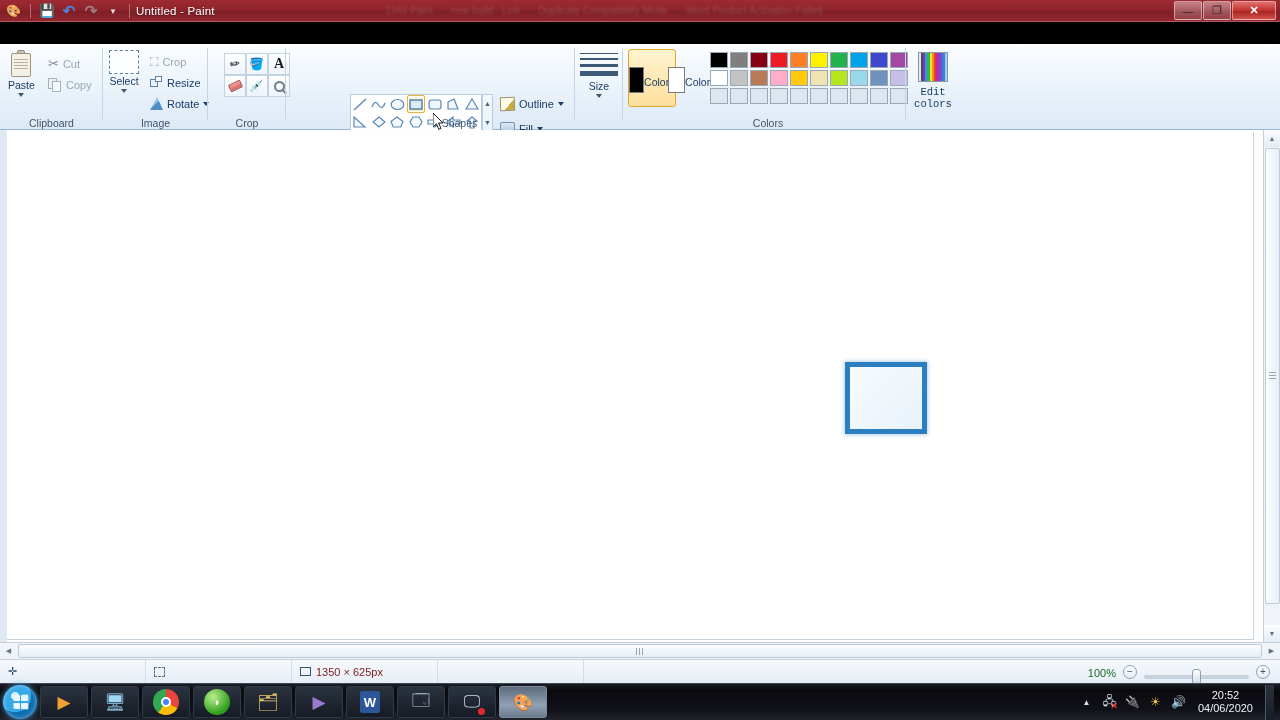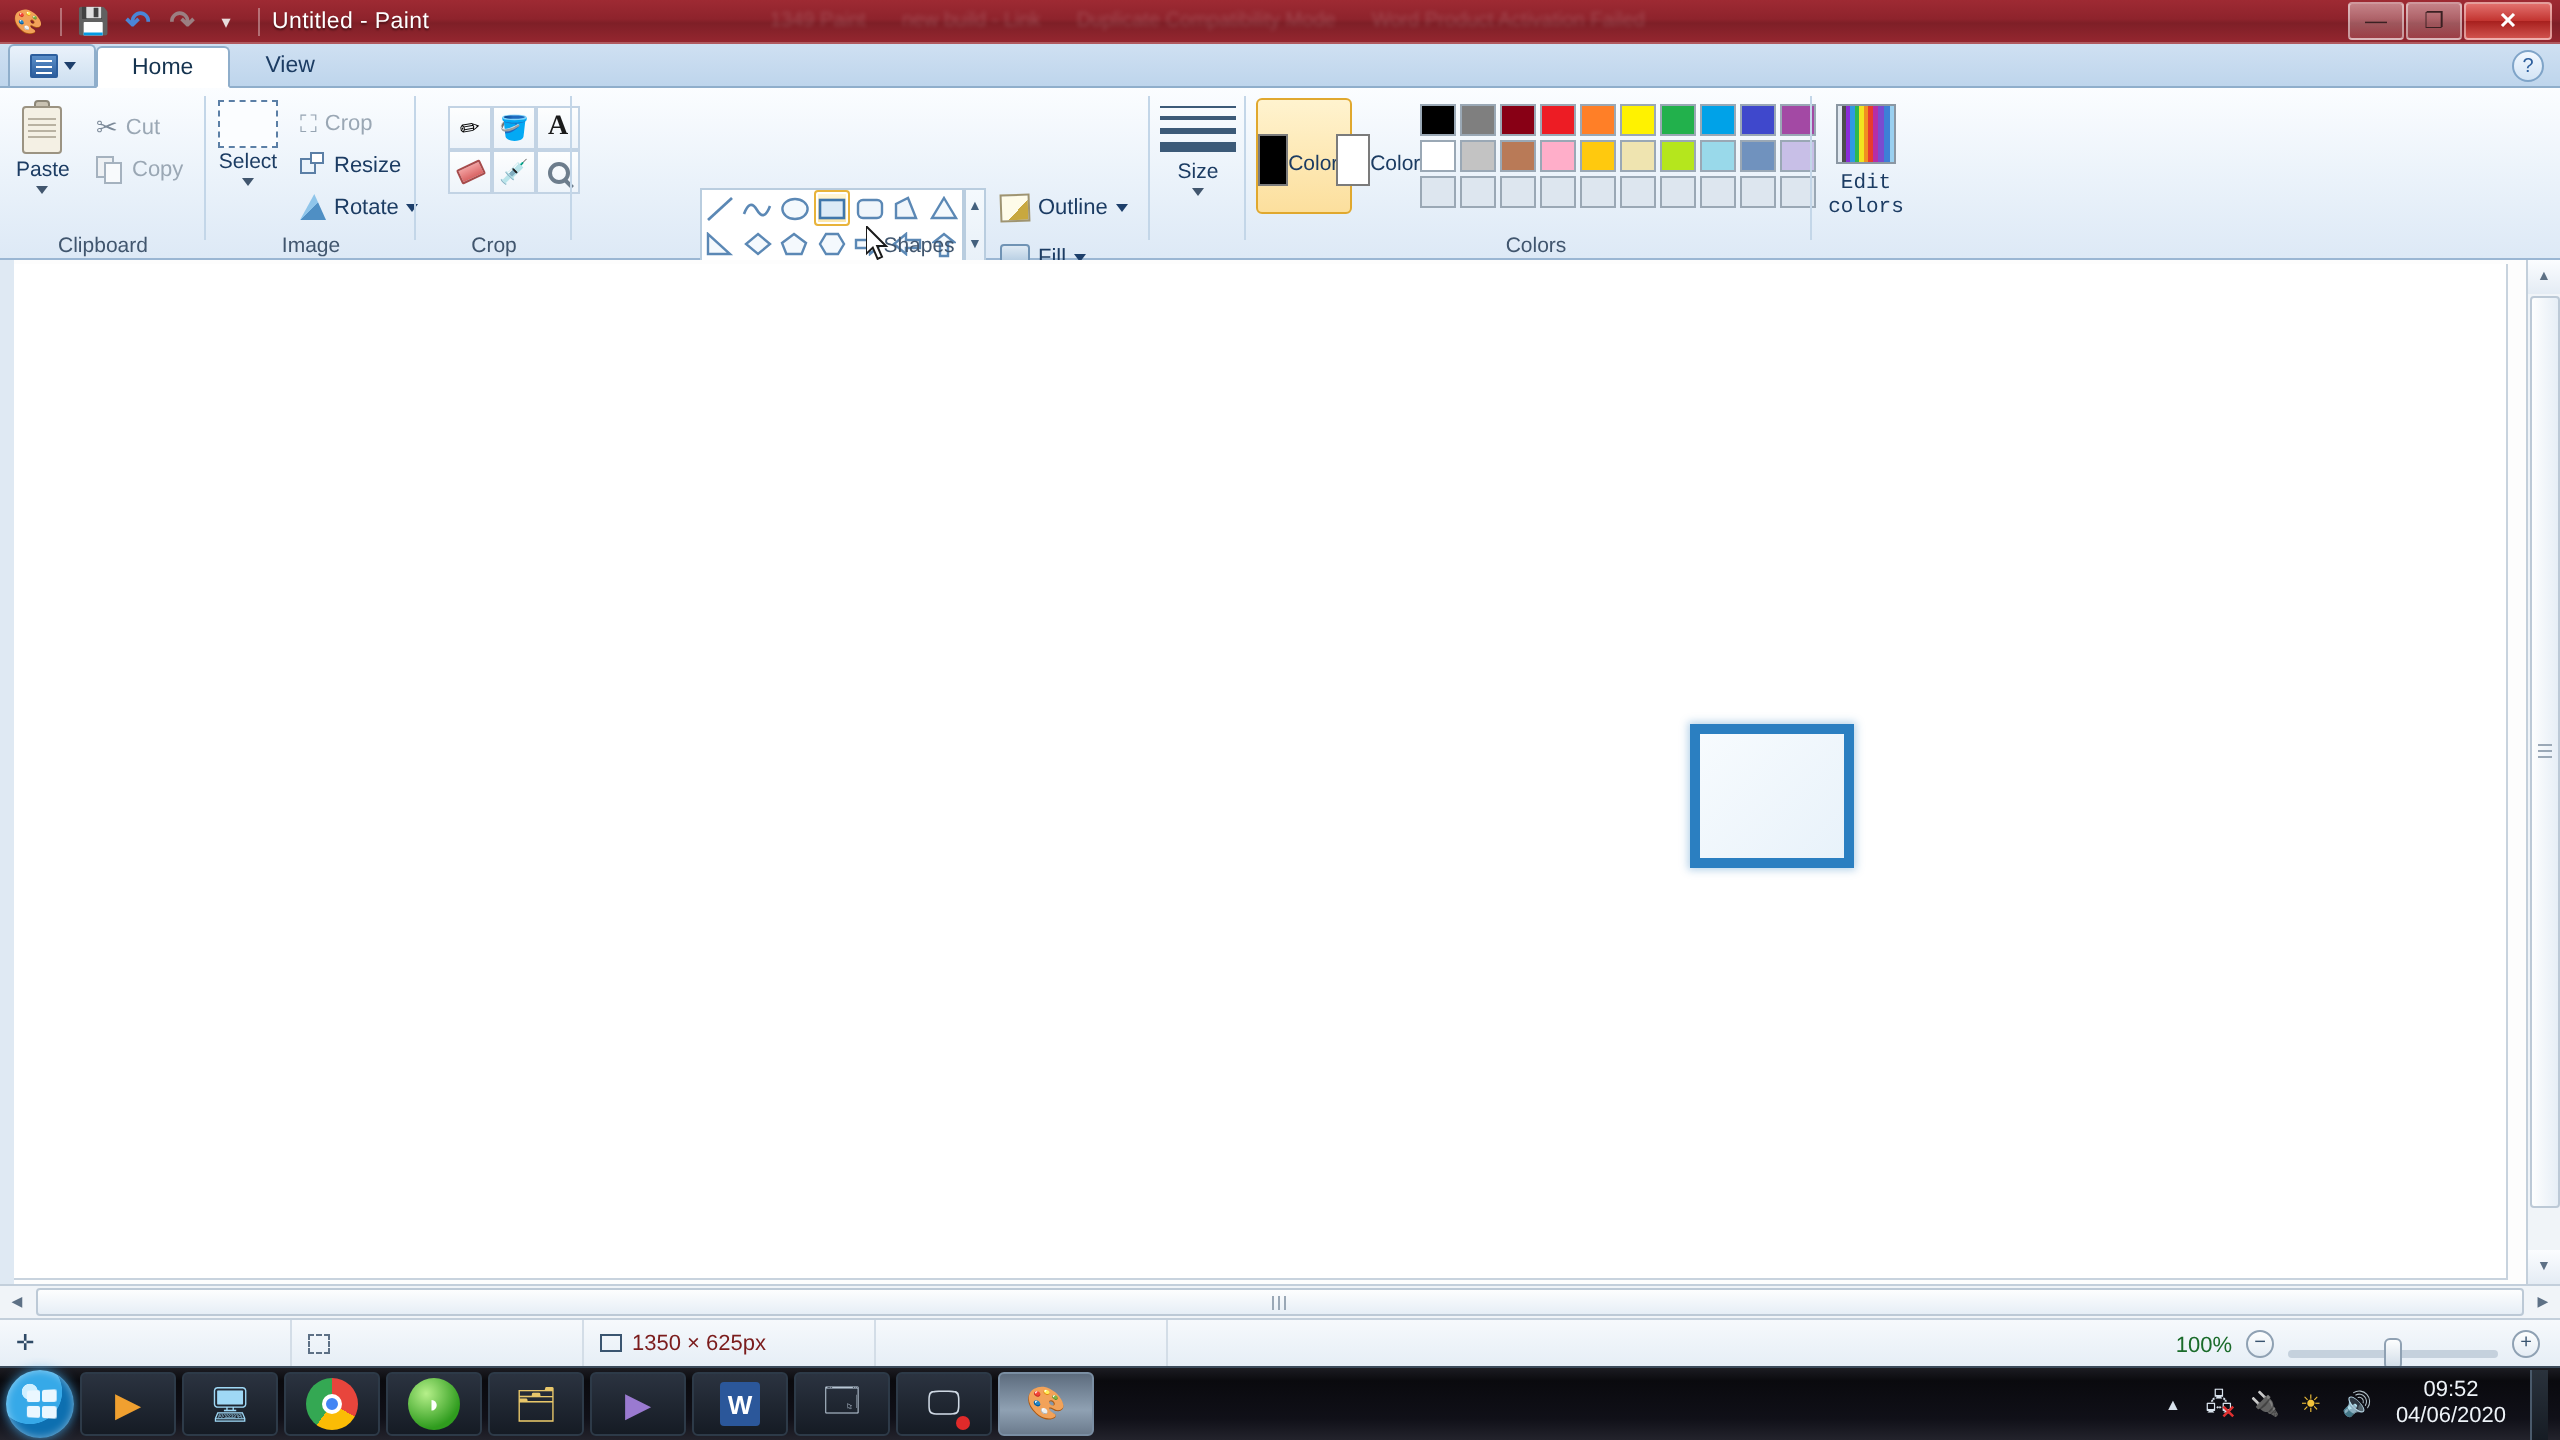--- a/index.html
+++ b/index.html
@@ -319,29 +319,20 @@
       <span>Word Product Activation Failed</span>
     </div>
 
     <div class="win-buttons">
       <div class="wb">—</div>
       <div class="wb">❐</div>
       <div class="wb close">✕</div>
     </div>
   </div>
 
-  <div class="tabstrip">
-    <div class="app-menu-btn">
-      <div class="menu-glyph"></div>
-      <div class="caret"></div>
-    </div>
-    <div class="tab active">Home</div>
-    <div class="tab">View</div>
-    <div class="help-icon">?</div>
-  </div>
 
   <div class="ribbon">
 
     <div class="grp" style="left:0;width:103px">
       <div style="position:absolute;left:8px;top:6px" class="bigbtn">
         <div class="ico-paste">
           <div class="clip"></div>
             <div class="board"></div>
           <div class="ln" style="top:9px"></div>
             <div class="ln" style="top:12px"></div>
@@ -739,19 +730,19 @@
 
     <div class="tray">
       <span class="tray-ico" style="font-size:8px">▲</span>
       <span class="tray-ico" style="position:relative">🖧
         <span style="position:absolute;right:-1px;bottom:-1px;color:#e03030;font-size:9px;font-weight:bold">✕</span>
       </span>
       <span class="tray-ico">🔌</span>
       <span class="tray-ico" style="color:#f2c23a">☀</span>
       <span class="tray-ico">🔊</span>
       <span class="clock">
-        <div>09:52</div>
+        <div>20:52</div>
         <div>04/06/2020</div>
       </span>
       <span class="showdesk"></span>
     </div>
   </div>
 </div>
 
 </body></html>

